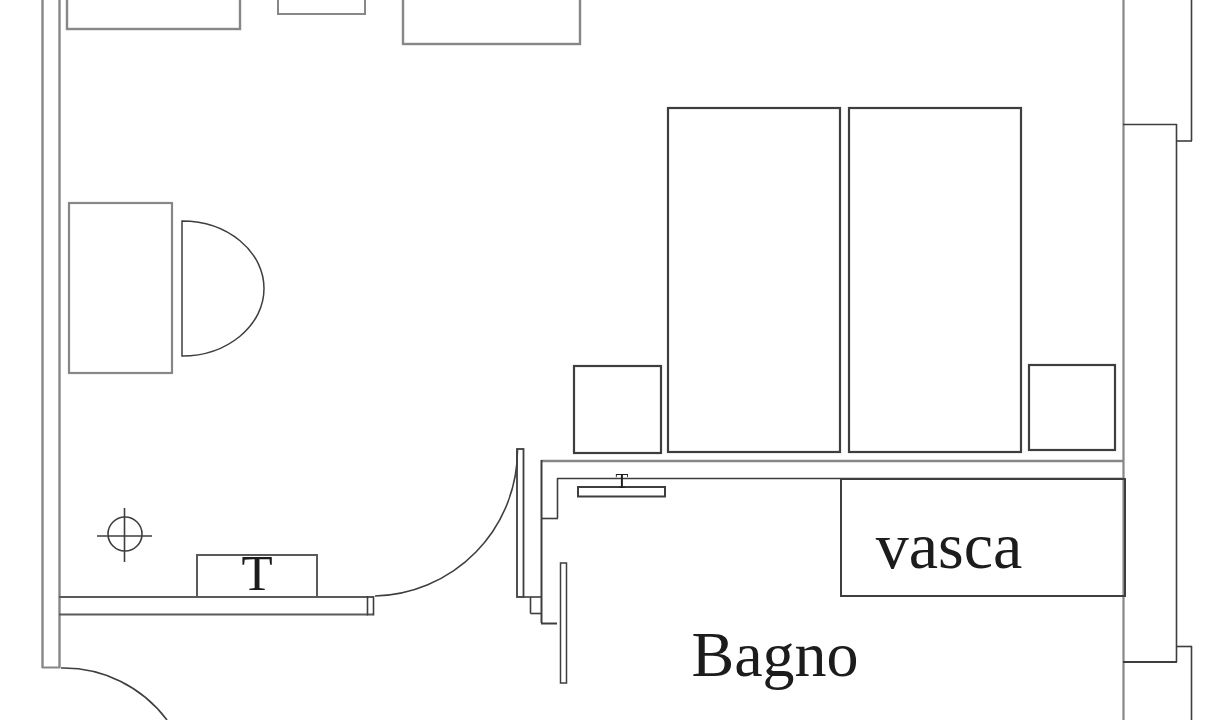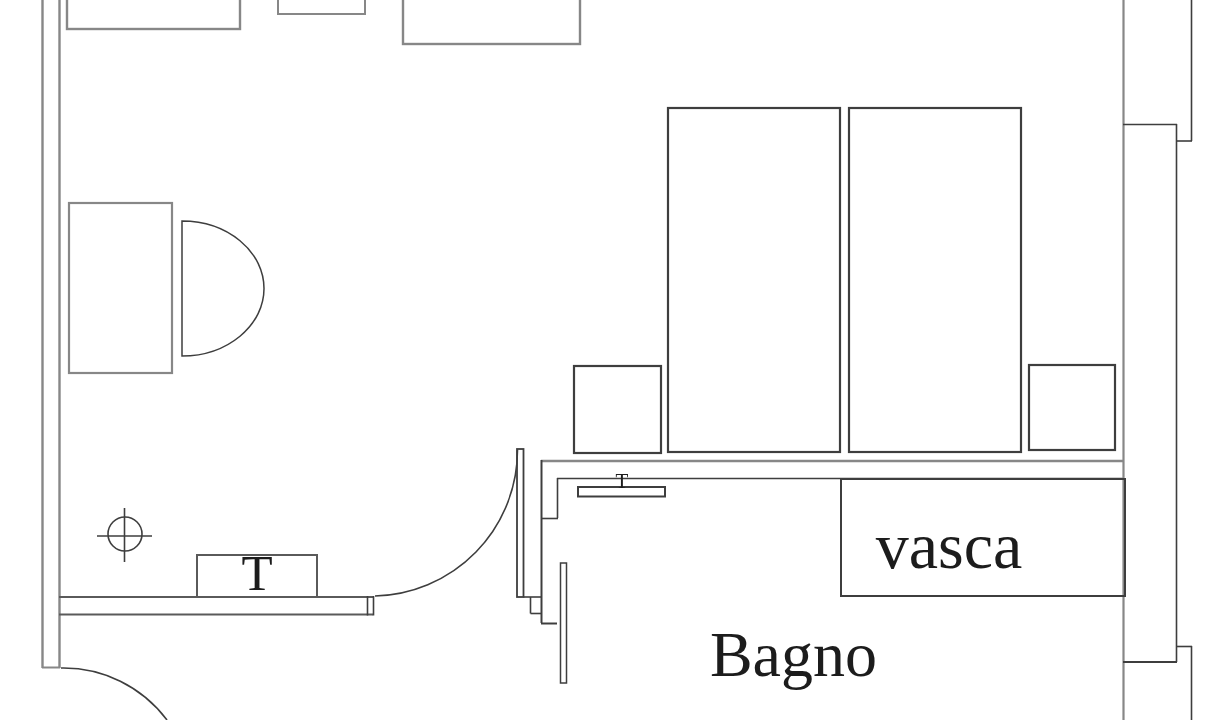--- a/index.html
+++ b/index.html
@@ -18,21 +18,21 @@
   }
   .w-gray{stroke:var(--wall-gray,#878787);}
   .w-mid{stroke:var(--line-mid,#5a5a5a);}
   .w-dark{stroke:var(--line-dark,#3e3e3e);}
   .lbl{
     position:absolute;
     text-align:center;
     white-space:nowrap;
     color:var(--text,#1c1c1c);
   }
-  .lbl-bagno{left:673px;top:618px;width:204px;height:74px;line-height:74px;font-size:64px;text-align:right;}
+  .lbl-bagno{left:673px;top:618px;width:204px;height:74px;line-height:74px;font-size:64px;}
   .lbl-vasca{left:869px;top:505px;width:160px;height:58px;line-height:58px;font-size:66px;margin-top:12px;}
   .lbl-tv{left:197px;top:550px;width:120px;height:46px;line-height:46px;font-size:51px;}
   .lbl-shelf{left:601px;top:471px;width:42px;height:20px;line-height:20px;font-size:21px;}
 </style>
 </head>
 <body>
 
 <div id="stage">
 
   <svg id="plan-svg" width="1230" height="720" viewBox="0 0 1230 720">

